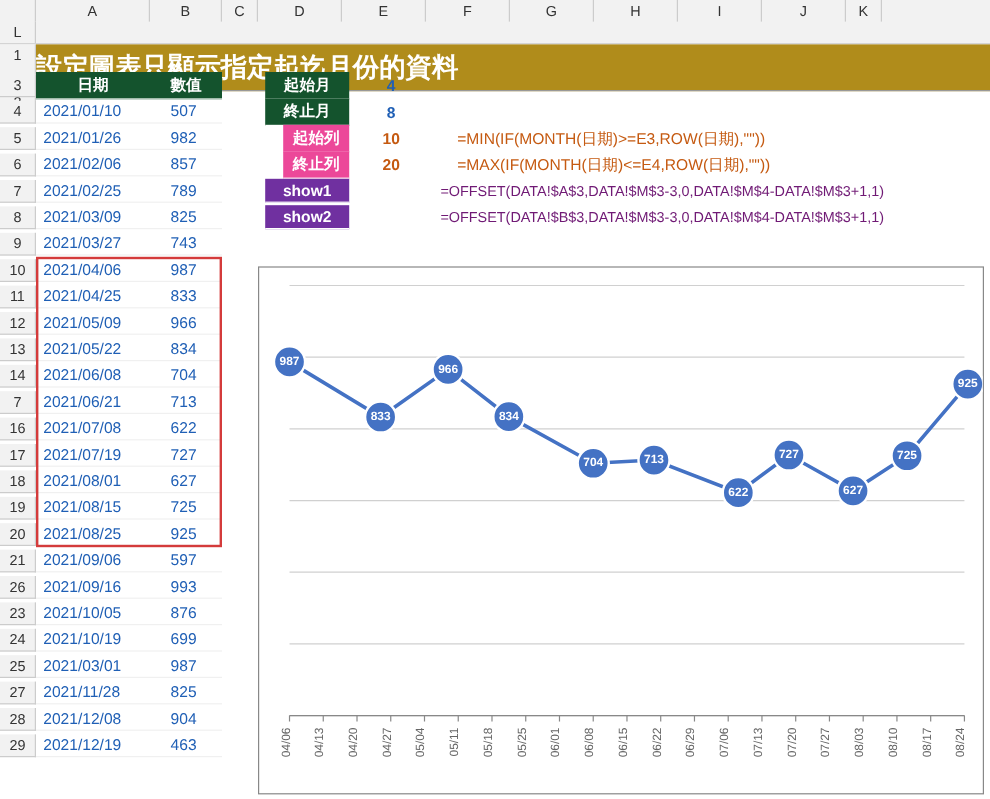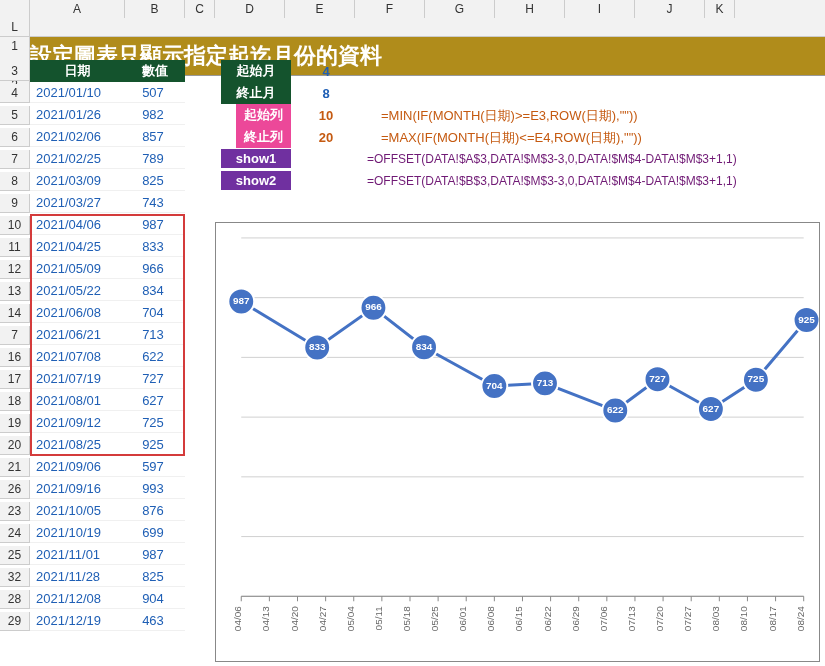--- a/index.html
+++ b/index.html
@@ -138,21 +138,21 @@
         <div class="cell date-cell">2021/07/19</div>
         <div class="cell val-cell">727</div>
       </div>
       <div class="data-row">
         <div class="row-head">18</div>
         <div class="cell date-cell">2021/08/01</div>
         <div class="cell val-cell">627</div>
       </div>
       <div class="data-row">
         <div class="row-head">19</div>
-        <div class="cell date-cell">2021/09/12</div>
+        <div class="cell date-cell">2021/08/15</div>
         <div class="cell val-cell">725</div>
       </div>
       <div class="data-row">
         <div class="row-head">20</div>
         <div class="cell date-cell">2021/08/25</div>
         <div class="cell val-cell">925</div>
       </div>
       <div class="data-row">
         <div class="row-head">21</div>
         <div class="cell date-cell">2021/09/06</div>
@@ -168,25 +168,25 @@
         <div class="cell date-cell">2021/10/05</div>
         <div class="cell val-cell">876</div>
       </div>
       <div class="data-row">
         <div class="row-head">24</div>
         <div class="cell date-cell">2021/10/19</div>
         <div class="cell val-cell">699</div>
       </div>
       <div class="data-row">
         <div class="row-head">25</div>
-        <div class="cell date-cell">2021/11/01</div>
+        <div class="cell date-cell">2021/03/01</div>
         <div class="cell val-cell">987</div>
       </div>
       <div class="data-row">
-        <div class="row-head">32</div>
+        <div class="row-head">27</div>
         <div class="cell date-cell">2021/11/28</div>
         <div class="cell val-cell">825</div>
       </div>
       <div class="data-row">
         <div class="row-head">28</div>
         <div class="cell date-cell">2021/12/08</div>
         <div class="cell val-cell">904</div>
       </div>
       <div class="data-row">
         <div class="row-head">29</div>

